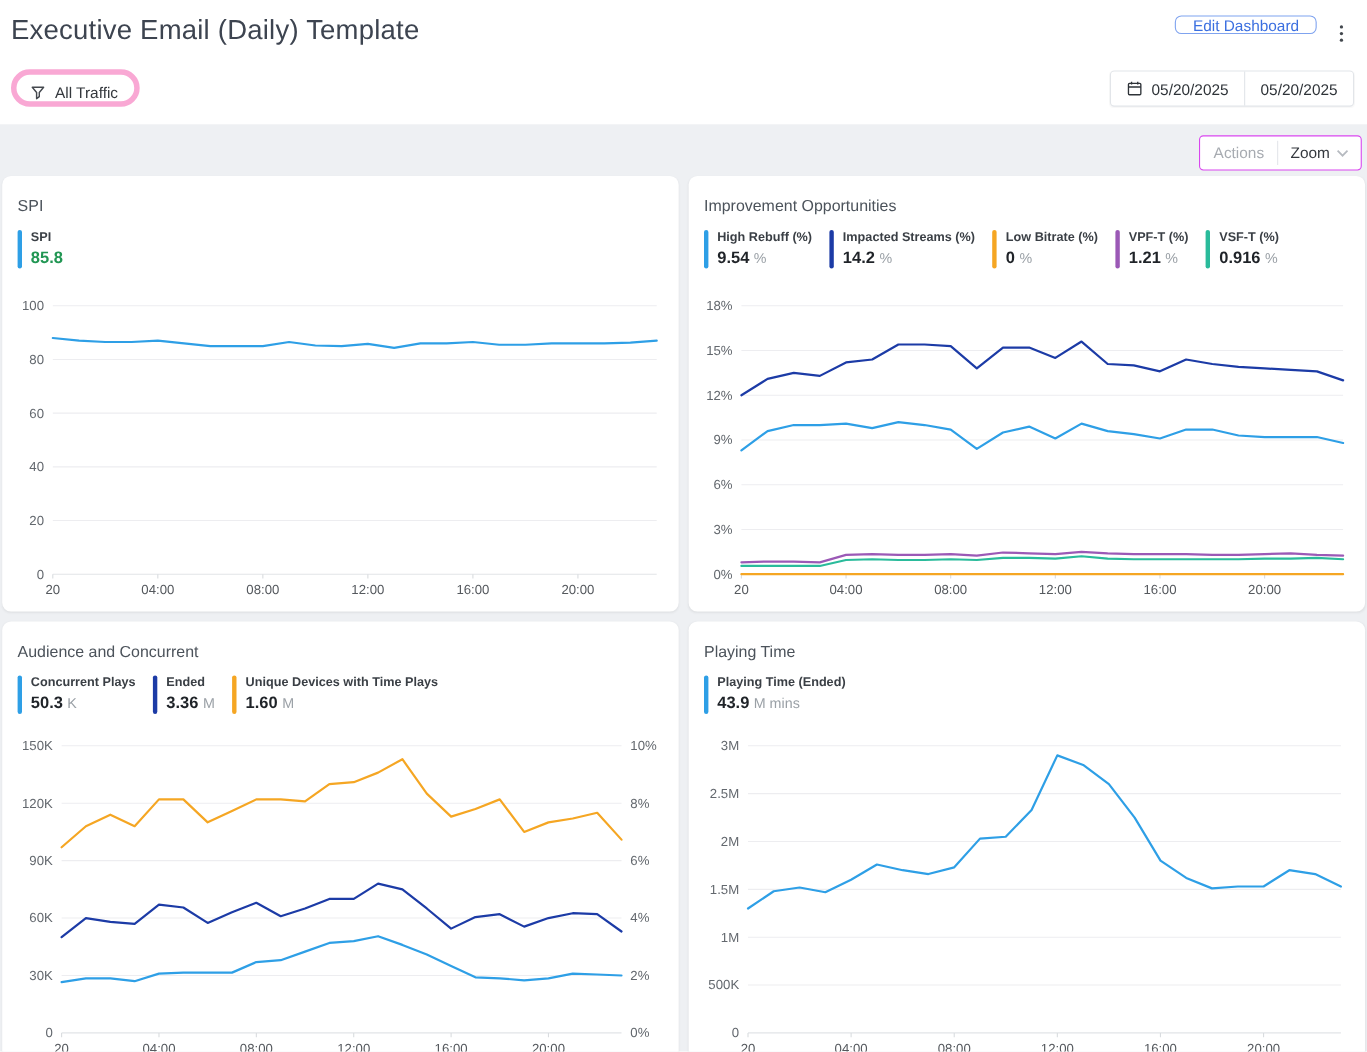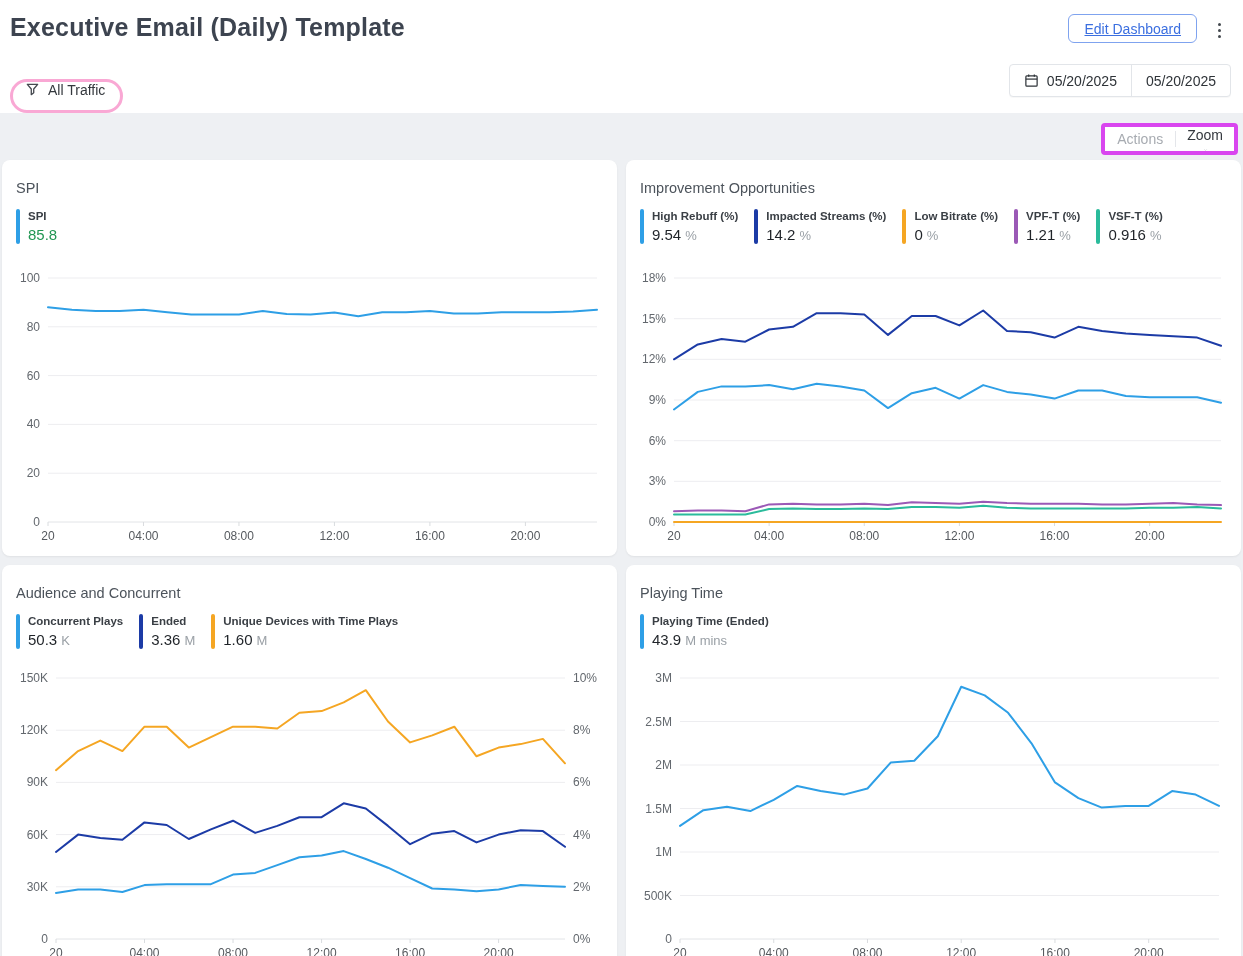--- a/index.html
+++ b/index.html
@@ -8,76 +8,76 @@
   body {
     font-family: "Liberation Sans", sans-serif;
     background: #ffffff;
     color: #3f4550;
     position: relative;
   }
   
   .header { position: absolute; top: 0; left: 0; width: 1243px; height: 113px; background: #fff; }
   .page-title {
     position: absolute; left: 10px; top: 13px;
-    font-size: 25px; font-weight: 700; color: #3d4450; letter-spacing: .2px;
+    font-size: 25px; font-weight: 400; color: #3d4450; letter-spacing: .2px;
   }
   .edit-btn {
-    position: absolute; right: 46px; top: 14px; height: 29px;
+    position: absolute; right: 46px; top: 14px; height: 17px;
     background: #fff; border: 1px solid #7fa3ef; border-radius: 6px;
     color: #3b6fe0; font-size: 14px; padding: 0 15px;
     font-family: "Liberation Sans", sans-serif; cursor: pointer;
-    display: flex; align-items: center; text-decoration: underline;
+    display: flex; align-items: center;
   }
   .kebab {
     position: absolute; right: 14px; top: 17px; width: 20px; height: 26px;
     display: flex; flex-direction: column; align-items: center; justify-content: center; gap: 3px;
     cursor: pointer;
   }
   .kebab i { width: 3px; height: 3px; border-radius: 50%; background: #43484e; }
   .chip {
     position: absolute; left: 10px; top: 63px; height: 34px;
-    border: 3px solid #f9a8d4; border-radius: 17px; background: #fff;
-    display: flex; align-items: flex-start; gap: 8px; padding: 0 15px 0 12px;
-    font-size: 14px; color: #34383d; cursor: pointer; margin-top: 16px;
+    border: 5px solid #f9a8d4; border-radius: 17px; background: #fff;
+    display: flex; align-items: flex-end; gap: 8px; padding: 0 15px 0 12px;
+    font-size: 14px; color: #34383d; cursor: pointer;
   }
   .date-group {
     position: absolute; right: 12px; top: 64px; height: 33px;
     background: #fff; border: 1px solid #e2e5e9; border-radius: 4px;
     display: flex; align-items: stretch; box-shadow: 0 1px 1px rgba(0,0,0,.03);
   }
   .date-cell { display: flex; align-items: center; gap: 8px; padding: 0 14px; font-size: 14px; color: #2e3338; cursor: pointer; }
   .date-divider { width: 1px; background: #e2e5e9; }
   
   .band { position: absolute; top: 113px; left: 0; width: 1243px; height: 843px; background: #eef0f3; }
   .zoom-ctl {
     position: absolute; right: 5px; top: 10px; height: 32px;
-    background: #fff; border: 4px solid #d946ef; border-radius: 4px;
+    background: #fff; border: 1px solid #d946ef; border-radius: 4px;
     display: flex; align-items: stretch; font-size: 14px; justify-content: space-between;
   }
   .zoom-ctl .actions { display: flex; align-items: center; padding: 0 12px; color: #a7abb1; cursor: default; }
   .zoom-ctl .sep { width: 1px; background: #e4e6ea; margin: 4px 0; }
-  .zoom-ctl .zoom { display: flex; align-items: center; gap: 6px; padding: 0 11px; color: #34383e; cursor: pointer; flex-direction: column; }
+  .zoom-ctl .zoom { display: flex; align-items: center; gap: 6px; padding: 0 11px; color: #34383e; cursor: pointer; }
   
   .grid {
     position: absolute; top: 47px; left: 2px; right: 2px;
     display: grid; grid-template-columns: 1fr 1fr; grid-template-rows: 396px 400px; gap: 9px;
   }
   .panel {
     background: #fff; border-radius: 8px; position: relative;
     box-shadow: 0 1px 2px rgba(60,64,67,.08);
     padding: 20px 14px 0 14px; overflow: hidden;
   }
   .panel-title { font-size: 14.5px; font-weight: 400; color: #4c535b; }
   .legend { display: flex; gap: 16px; margin-top: 13px; }
   .legend-item { display: flex; cursor: pointer; }
   .legend-bar { width: 4px; border-radius: 2px; margin-right: 8px; }
   .legend-texts { display: flex; flex-direction: column; justify-content: space-between; padding: 1px 0; }
   .legend-label { font-size: 11.5px; font-weight: 600; color: #3a3f45; white-space: nowrap; }
   .legend-valrow { font-size: 13px; color: #9aa0a6; margin-top: 4px; }
-  .legend-valrow b { font-size: 15px; font-weight: 400; color: #1f2328; margin-right: 4px; }
+  .legend-valrow b { font-size: 15px; font-weight: 700; color: #1f2328; margin-right: 4px; }
   .legend-valrow b.green { color: #219653; }
   .chart { position: absolute; left: 8px; right: 8px; }
   .chart-top { top: 108px; bottom: 8px; }
   .chart-bottom { top: 103px; bottom: 0; }
   svg text { font-family: "Liberation Sans", sans-serif; }
 </style>
 </head>
 <body>
 
 <div class="header">

